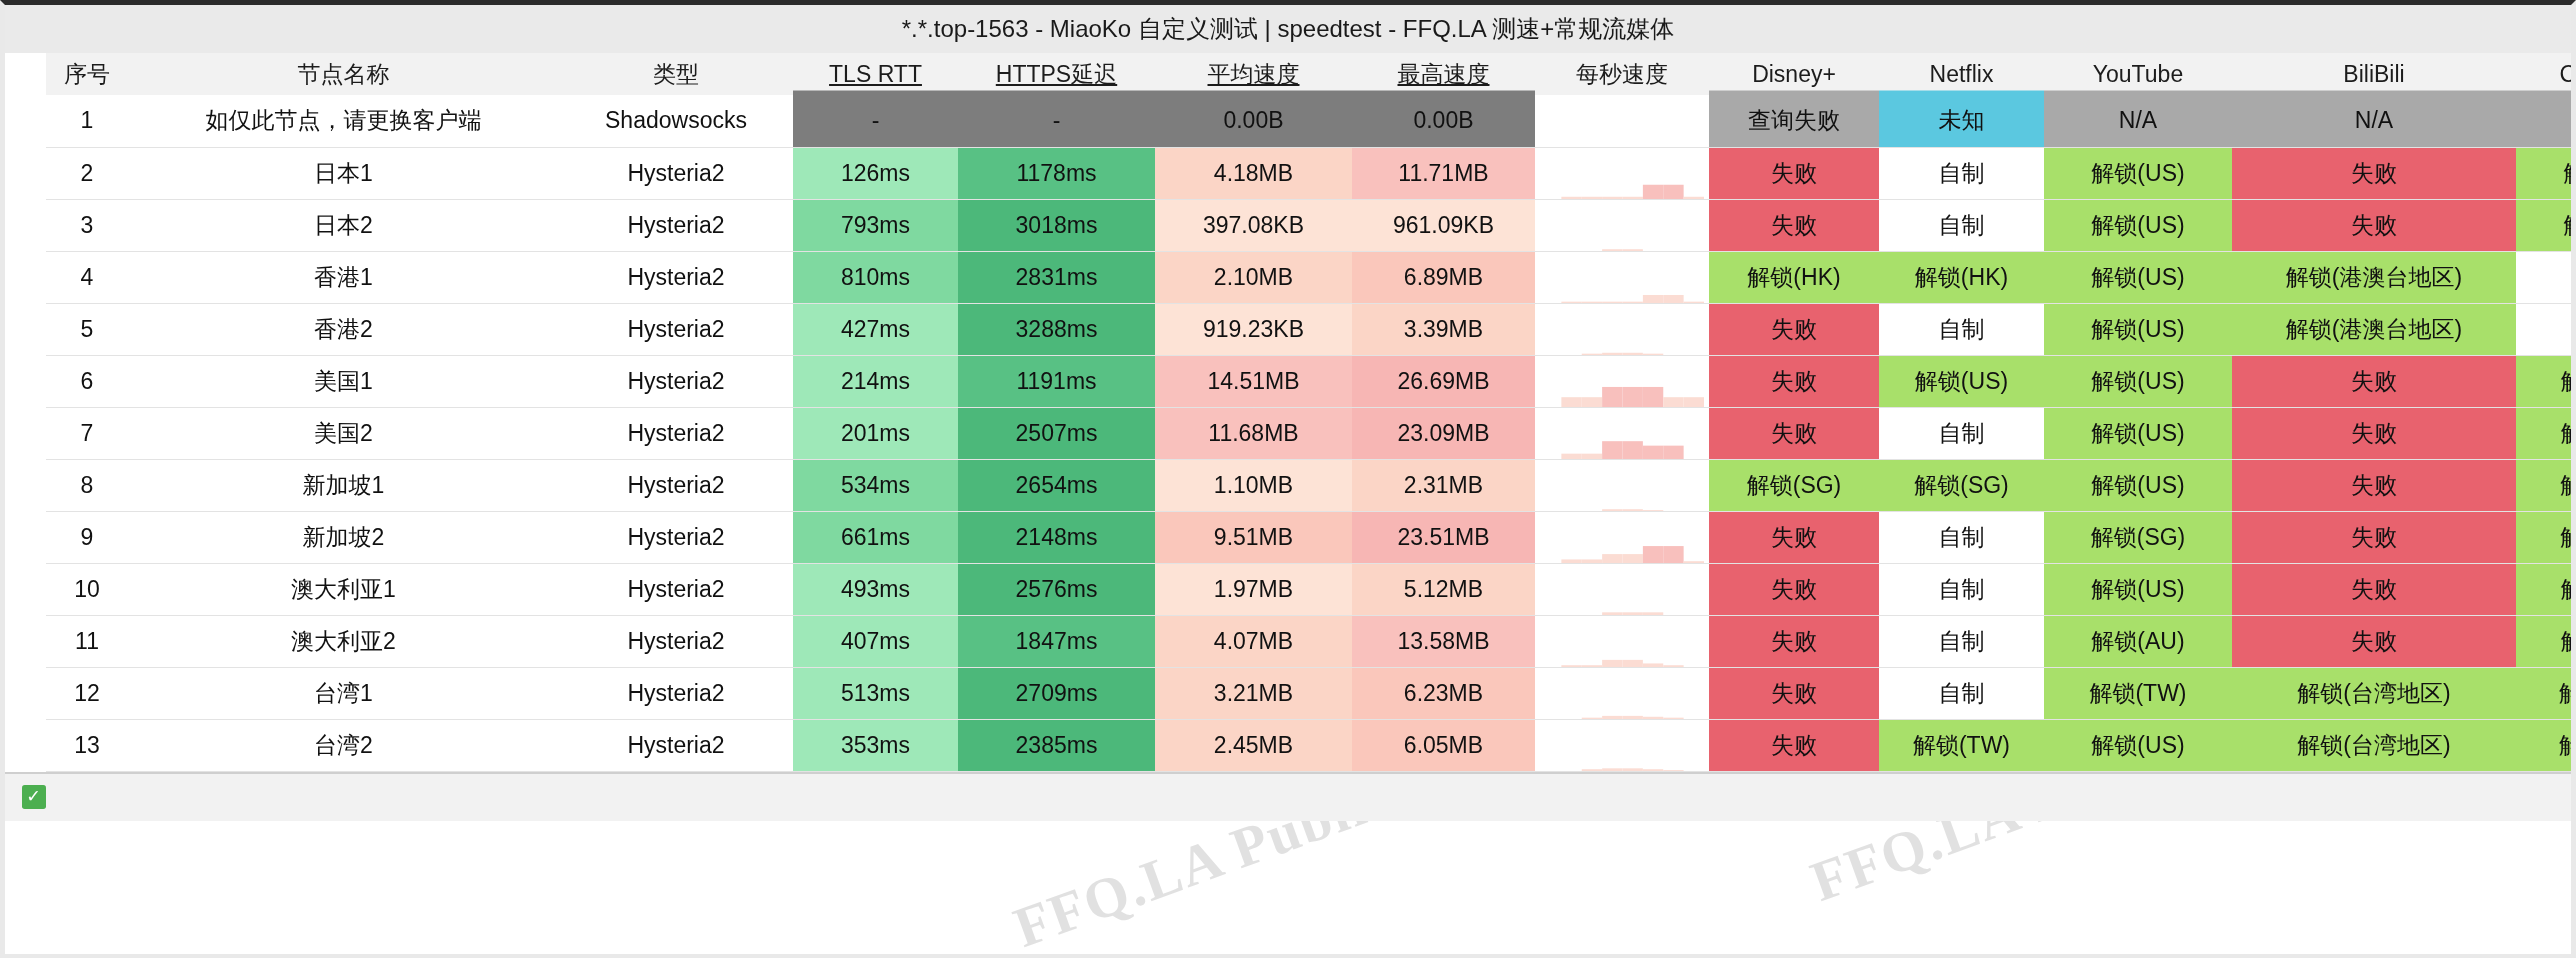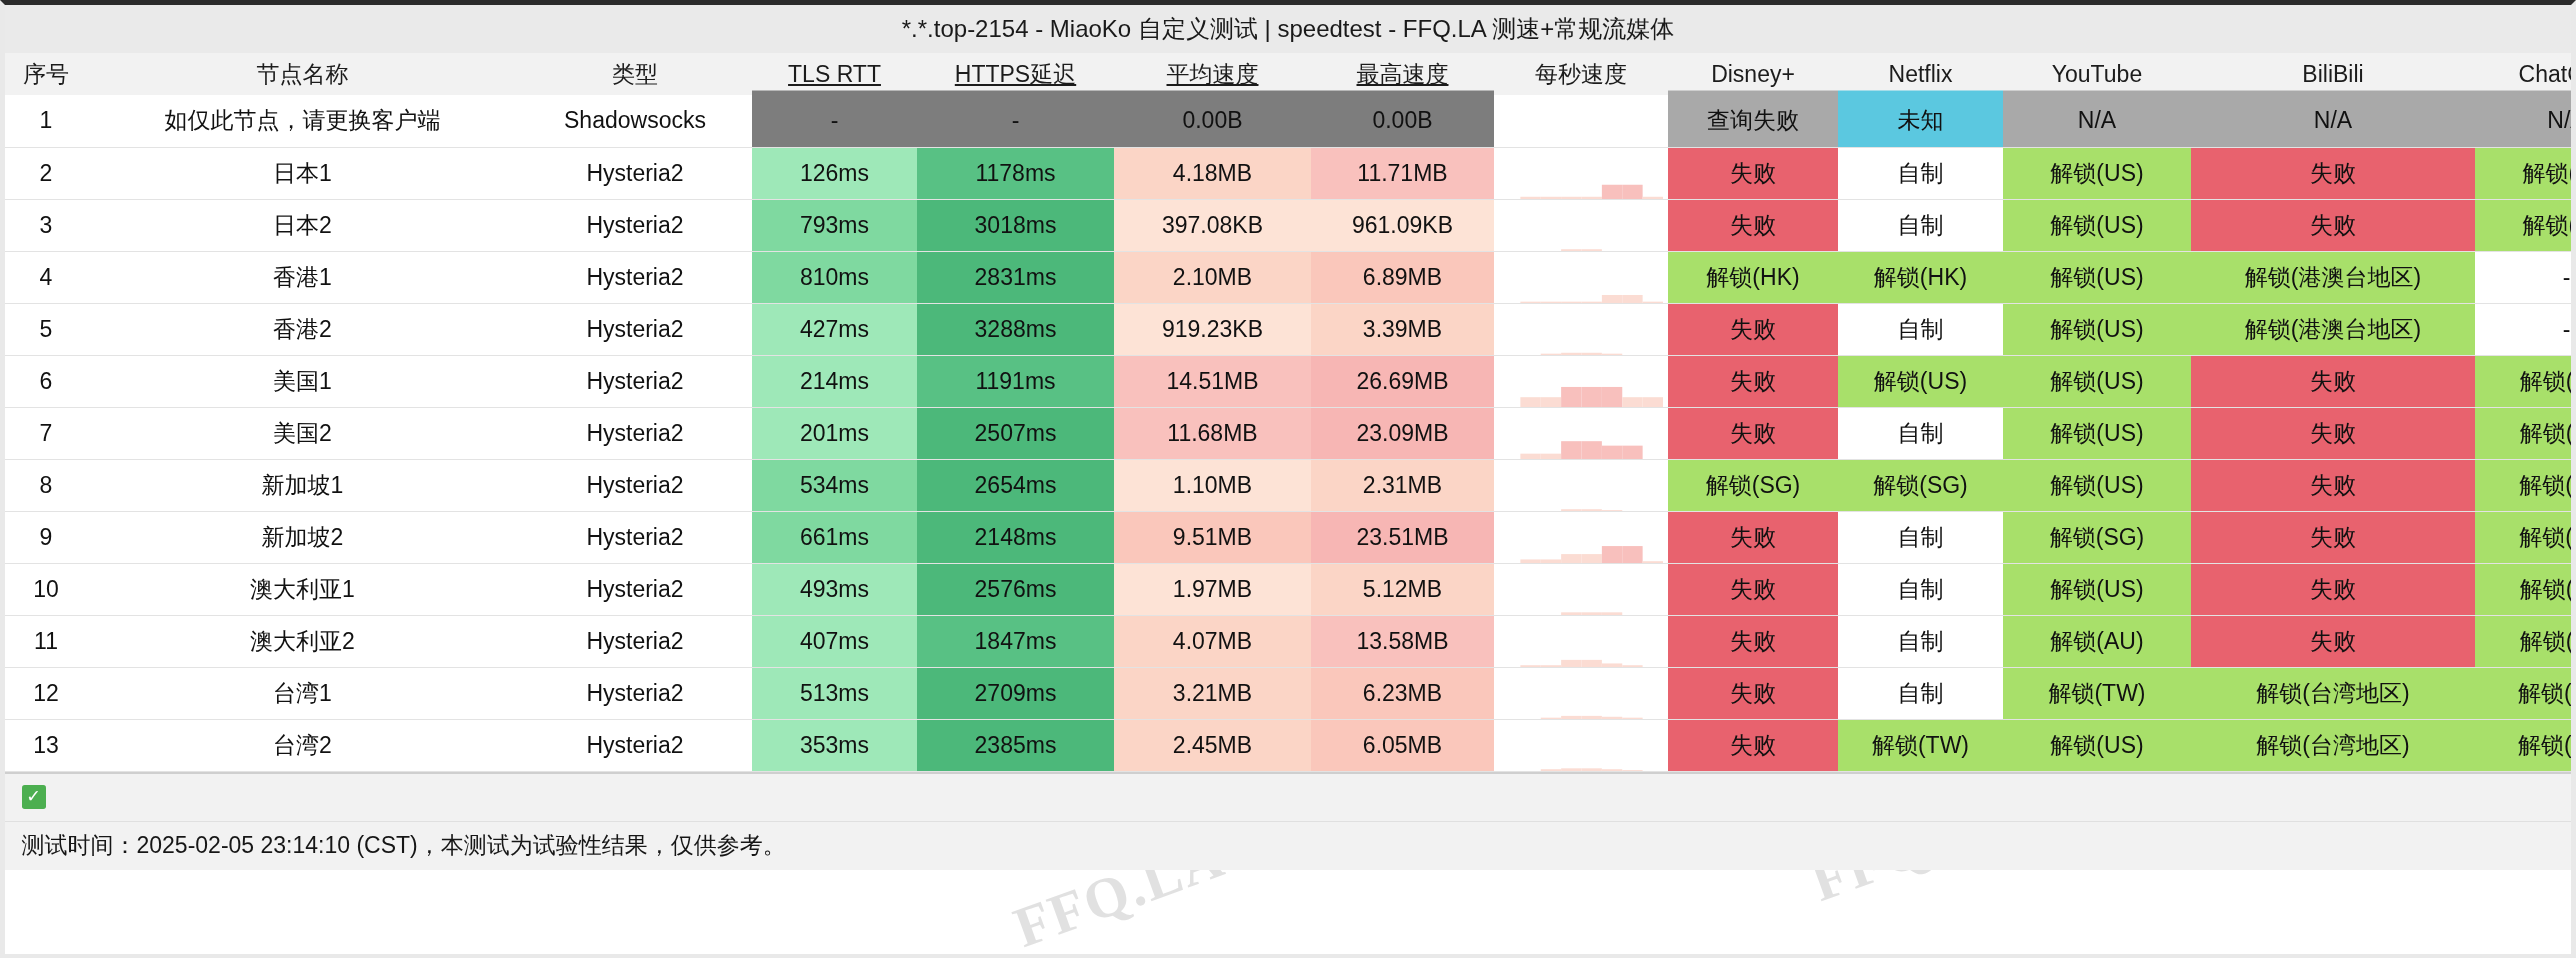--- a/index.html
+++ b/index.html
@@ -53,21 +53,21 @@
     z-index: 10;
   }
   .titlebar .title {
     font-size: 24px;
     color: #1a1a1a;
     font-weight: 400;
     white-space: nowrap;
   }
 
   
-  .table-wrap { position: relative; z-index: 8; }
+  .table-wrap { position: relative; z-index: 8; padding-left: 41px; }
   table.grid {
     border-collapse: collapse;
     width: 2565px;
     table-layout: fixed;
     background: transparent;
   }
   table.grid th {
     background: #f2f2f2;
     font-weight: 400;
     font-size: 23px;
@@ -175,21 +175,21 @@
     <div class="wm" style="left:797px;  top:-9.2px;">FFQ.LA Public Test Center</div>
     <div class="wm" style="left:220px;  top:197px;">FFQ.LA Public Test Center</div>
     <div class="wm" style="left:1356px; top:160px;">FFQ.LA Public Test Center</div>
     <div class="wm" style="left:357px;  top:513px;">FFQ.LA Public Test Center</div>
     <div class="wm" style="left:1485px; top:458px;">FFQ.LA Public Test Center</div>
     <div class="wm" style="left:990px; top:770px;">FFQ.LA Public Test Center</div>
     <div class="wm" style="left:1787px; top:724px;">FFQ.LA Public Test Center</div>
   </div>
 
   <div class="titlebar">
-    <div class="title">*.*.top-2154 - MiaoKo 自定义测试 | speedtest - FFQ.LA 测速+常规流媒体</div>
+    <div class="title">*.*.top-1563 - MiaoKo 自定义测试 | speedtest - FFQ.LA 测速+常规流媒体</div>
   </div>
 
   <div class="table-wrap">
     <table class="grid">
       <colgroup>
         <col class="c-idx">
           <col class="c-name">
           <col class="c-type">
           <col class="c-tls">
         <col class="c-https">
@@ -516,18 +516,15 @@
             <td class="bg-ok">解锁(TW)</td>
           </tr>
         </tbody>
     </table>
   </div>
 
   <div class="footer">
     <div class="frow">
       <span class="check">✓</span>
     </div>
-    <div class="frow">
-      <span>测试时间：2025-02-05 23:14:10 (CST)，本测试为试验性结果，仅供参考。</span>
-    </div>
   </div>
 </div>
 
 
 </body></html>

